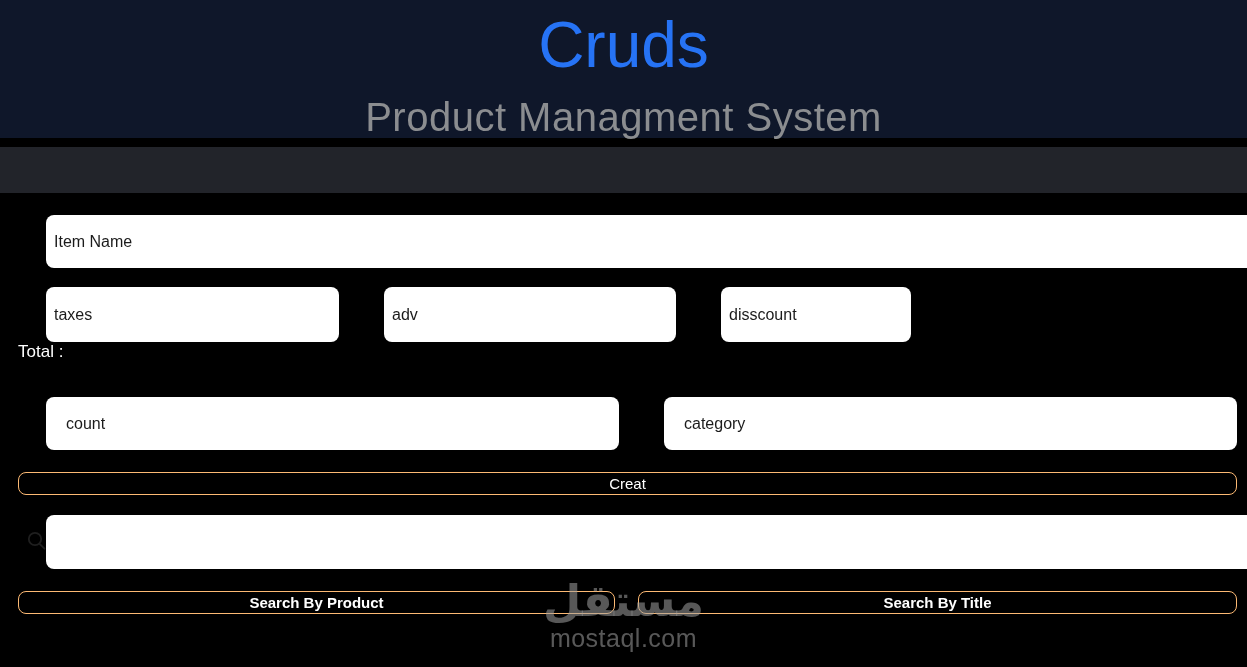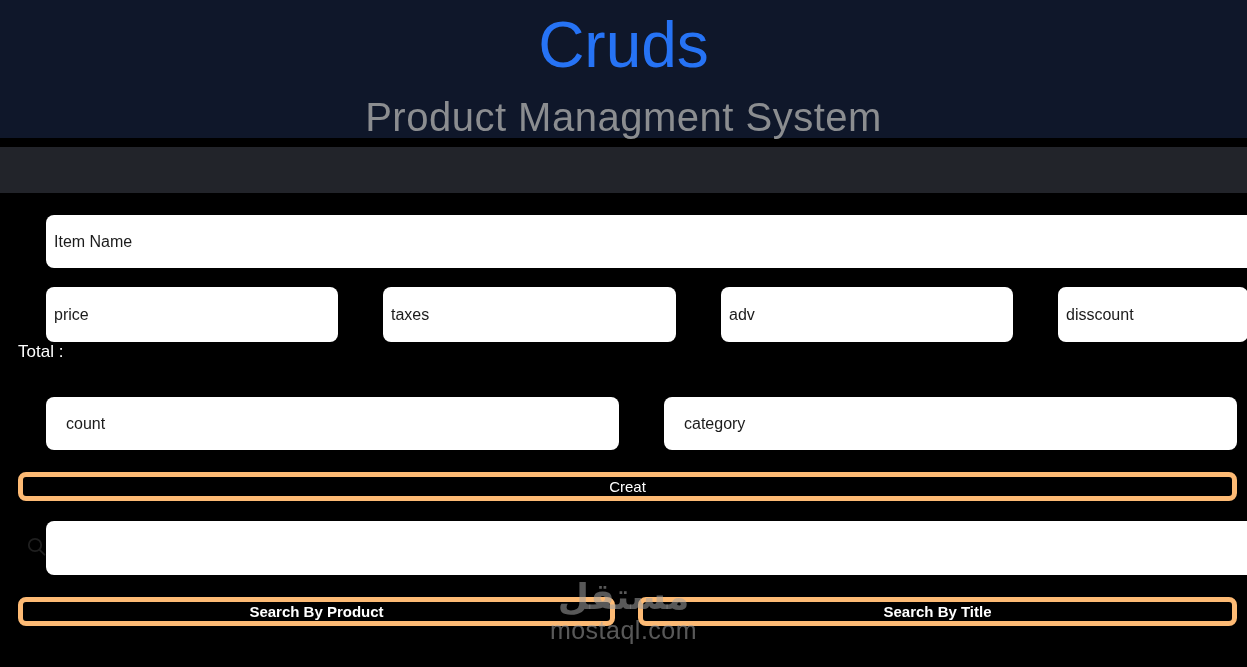--- a/index.html
+++ b/index.html
@@ -67,26 +67,26 @@
     line-height:20px;
   }
 
   .row-duo { display:flex; gap:17px; margin-top:35px; }
   .row-duo .text-field { flex:1 1 auto;padding-left:20px; }
 
   .outline-btn {
     display:block;
     box-sizing:border-box;
     background:transparent;
-    border:5px solid #fdba74;
+    border:1px solid #fdba74;
     border-radius:8px;
     color:#fff;
     font-family:inherit;
     font-size:15px;
-    height:29px;
+    height:23px;
     cursor:pointer;
   }
   .create-btn { width:100%; margin-top:22px; font-weight:400; }
 
   .search-wrap { position:relative; margin-top:20px; }
   .search-input { height:54px; padding-left:30px; }
   .search-icon {
     position:absolute;
     left:6px; top:50%;
     transform:translateY(-50%);
@@ -102,21 +102,21 @@
     position:absolute;
     left:0; top:578px;
     width:100%;
     text-align:center;
     color:rgba(160,160,160,0.55);
     z-index:10;
     pointer-events:none;
   }
   .watermark-logo {
     font-family:"DejaVu Sans", sans-serif;
-    font-size:36px;
+    font-size:44px;
     font-weight:bold;
     line-height:1.05;
   }
   .watermark-domain {
     font-size:25px;
     line-height:1.05;
     margin-top:1px;
     letter-spacing:0.5px;
   }
 </style>
@@ -128,21 +128,20 @@
   <h2 class="subtitle">Product Managment System</h2>
 </div>
 
 <div class="navbar"></div>
 
 <div class="container">
 
   <input class="text-field item-name-field" type="text" placeholder="Item Name" style="">
 
   <div class="row-quad">
-    <input class="text-field col-price" type="text" placeholder="price" style="">
     <input class="text-field col-taxes" type="text" placeholder="taxes" style="">
     <input class="text-field col-adv" type="text" placeholder="adv" style="">
     <input class="text-field col-disscount" type="text" placeholder="disscount" style="">
   </div>
 
   <div class="total-label">Total :</div>
 
   <div class="row-duo">
     <input class="text-field" type="text" placeholder="count" style="">
     <input class="text-field" type="text" placeholder="category" style="">

